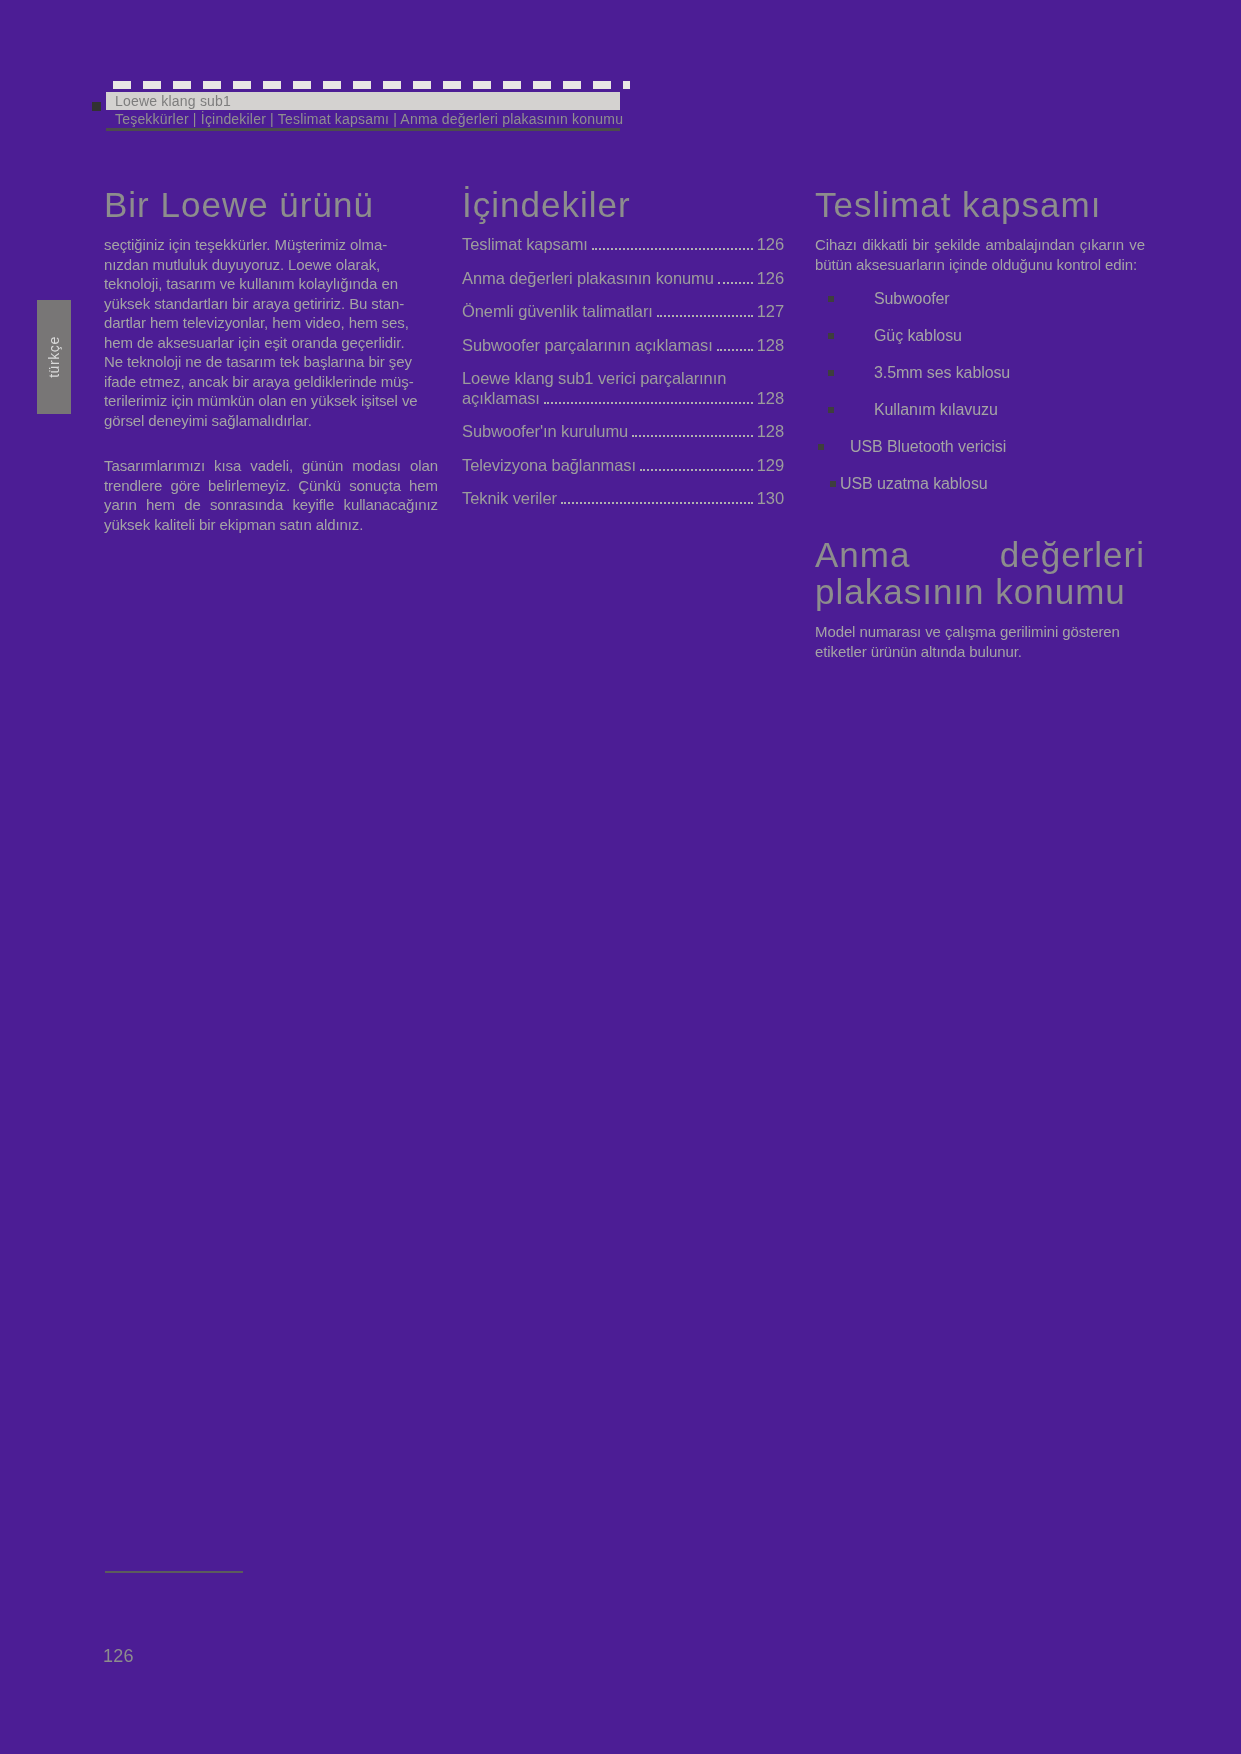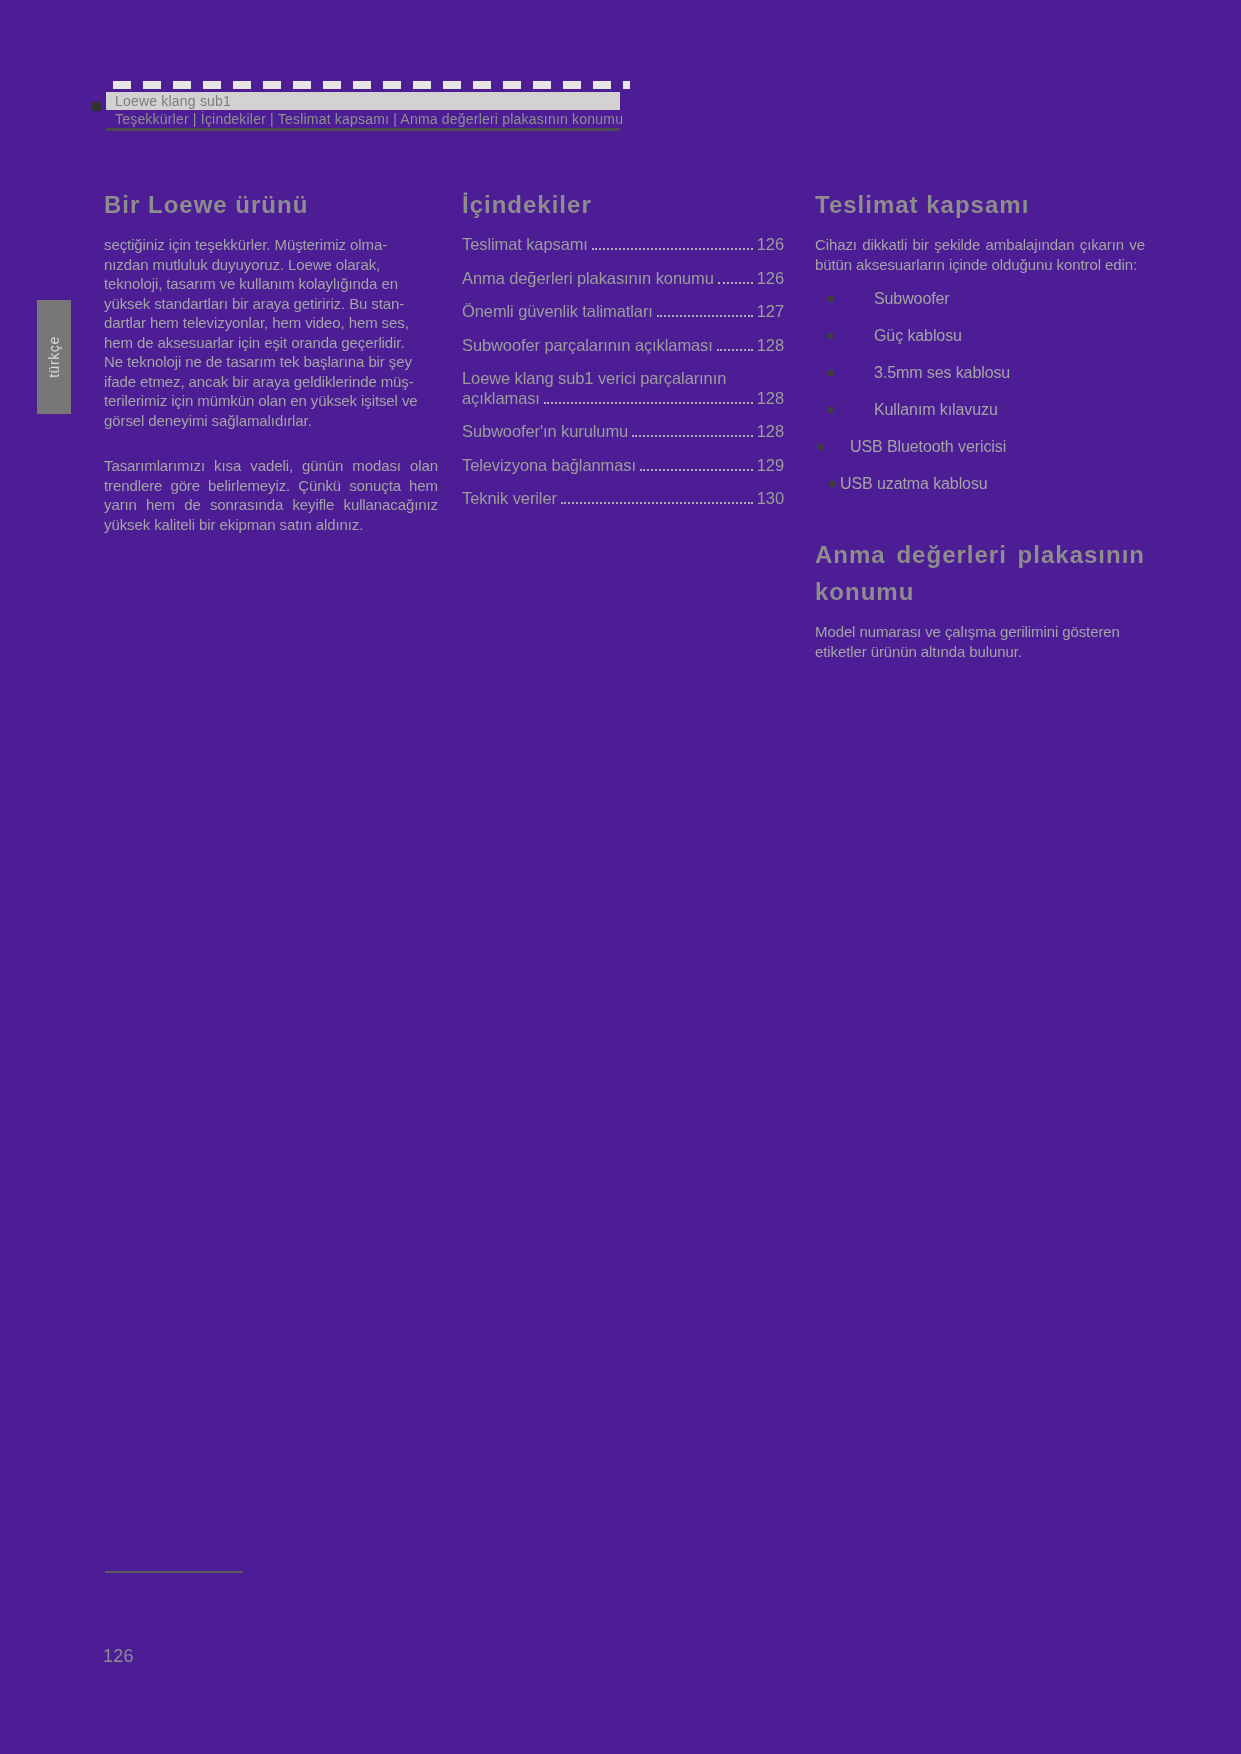--- a/index.html
+++ b/index.html
@@ -25,21 +25,21 @@
   
   .langtab{position:absolute; left:37px; top:300px; width:34px; height:114px;
     background:var(--tab-bg); display:flex; align-items:center; justify-content:center;}
   .langtab span{transform:rotate(-90deg); white-space:nowrap; color:var(--tab-text);
     font-size:14px; letter-spacing:.6px;}
   
   .col{position:absolute; top:188px;}
   .col1{left:104px; width:334px;}
   .col2{left:462px; width:322px;}
   .col3{left:815px; width:330px;}
-  .h1{font-size:24px; line-height:33px; font-weight:bold; color:var(--heading);
+  .h1{font-size:35px; line-height:33px; font-weight:normal; color:var(--heading);
     letter-spacing:1px; margin:0 0 14px 0;}
   .body-text{font-size:15px; line-height:19.5px; color:var(--body-text); letter-spacing:-.1px; margin:0;}
   .pre{white-space:pre-line;}
   .just{text-align:justify;}
   .p-gap{margin-top:26px;}
   
   .toc-row{display:flex; align-items:baseline; margin-bottom:14px;
     font-size:16.5px; line-height:19.5px; color:var(--toc-text); letter-spacing:-.1px;}
   .toc-prefix{font-size:16.5px; line-height:19.5px; color:var(--toc-text); letter-spacing:-.1px;}
   .leader{flex:1 1 auto; min-width:10px; border-bottom:2px dotted var(--leader-dot); margin:0 4px 4px 4px;}

